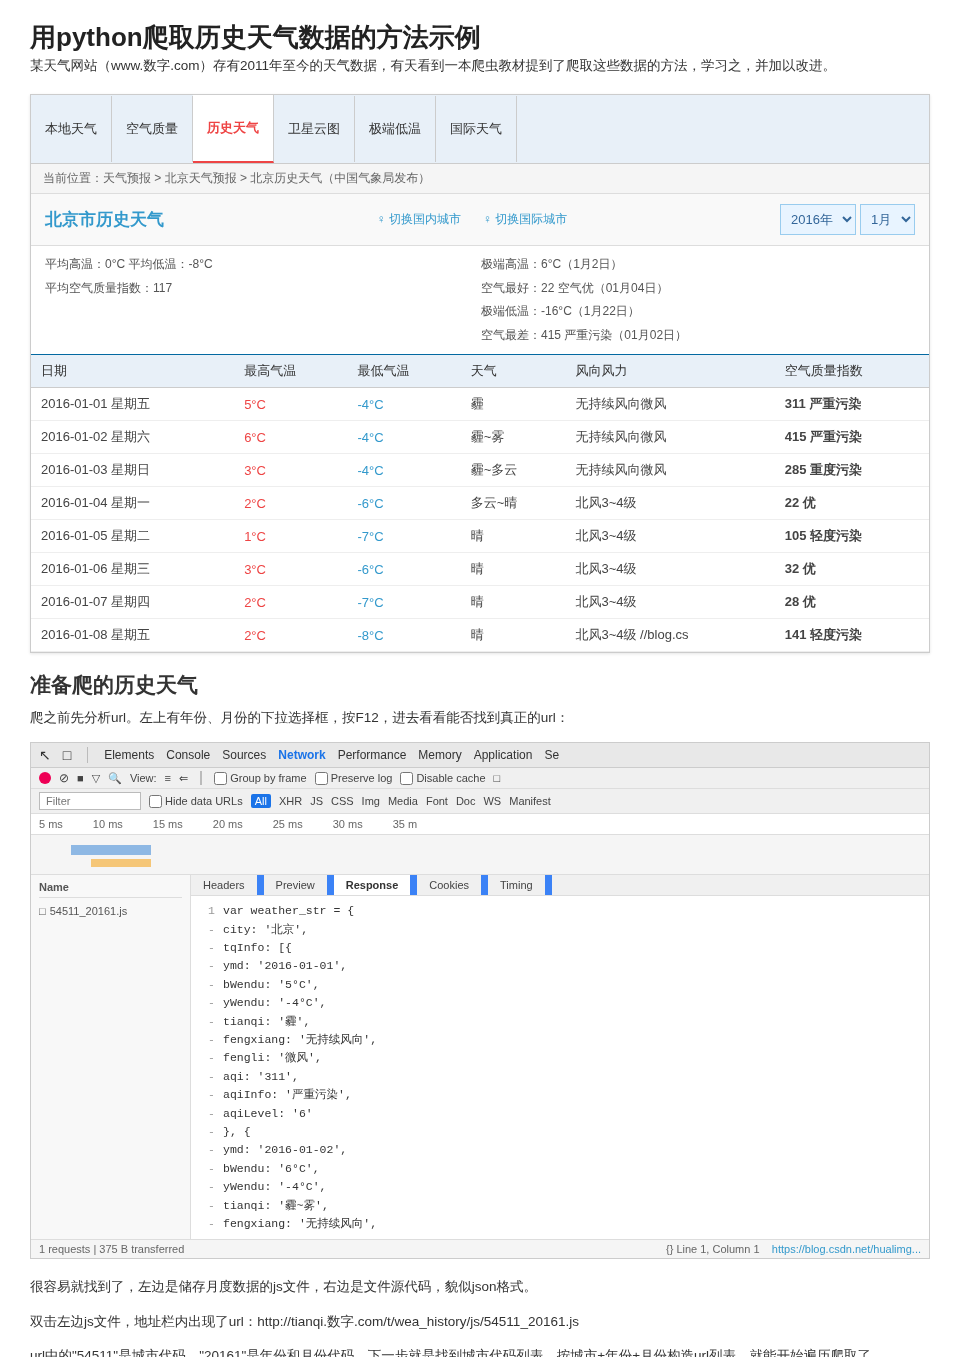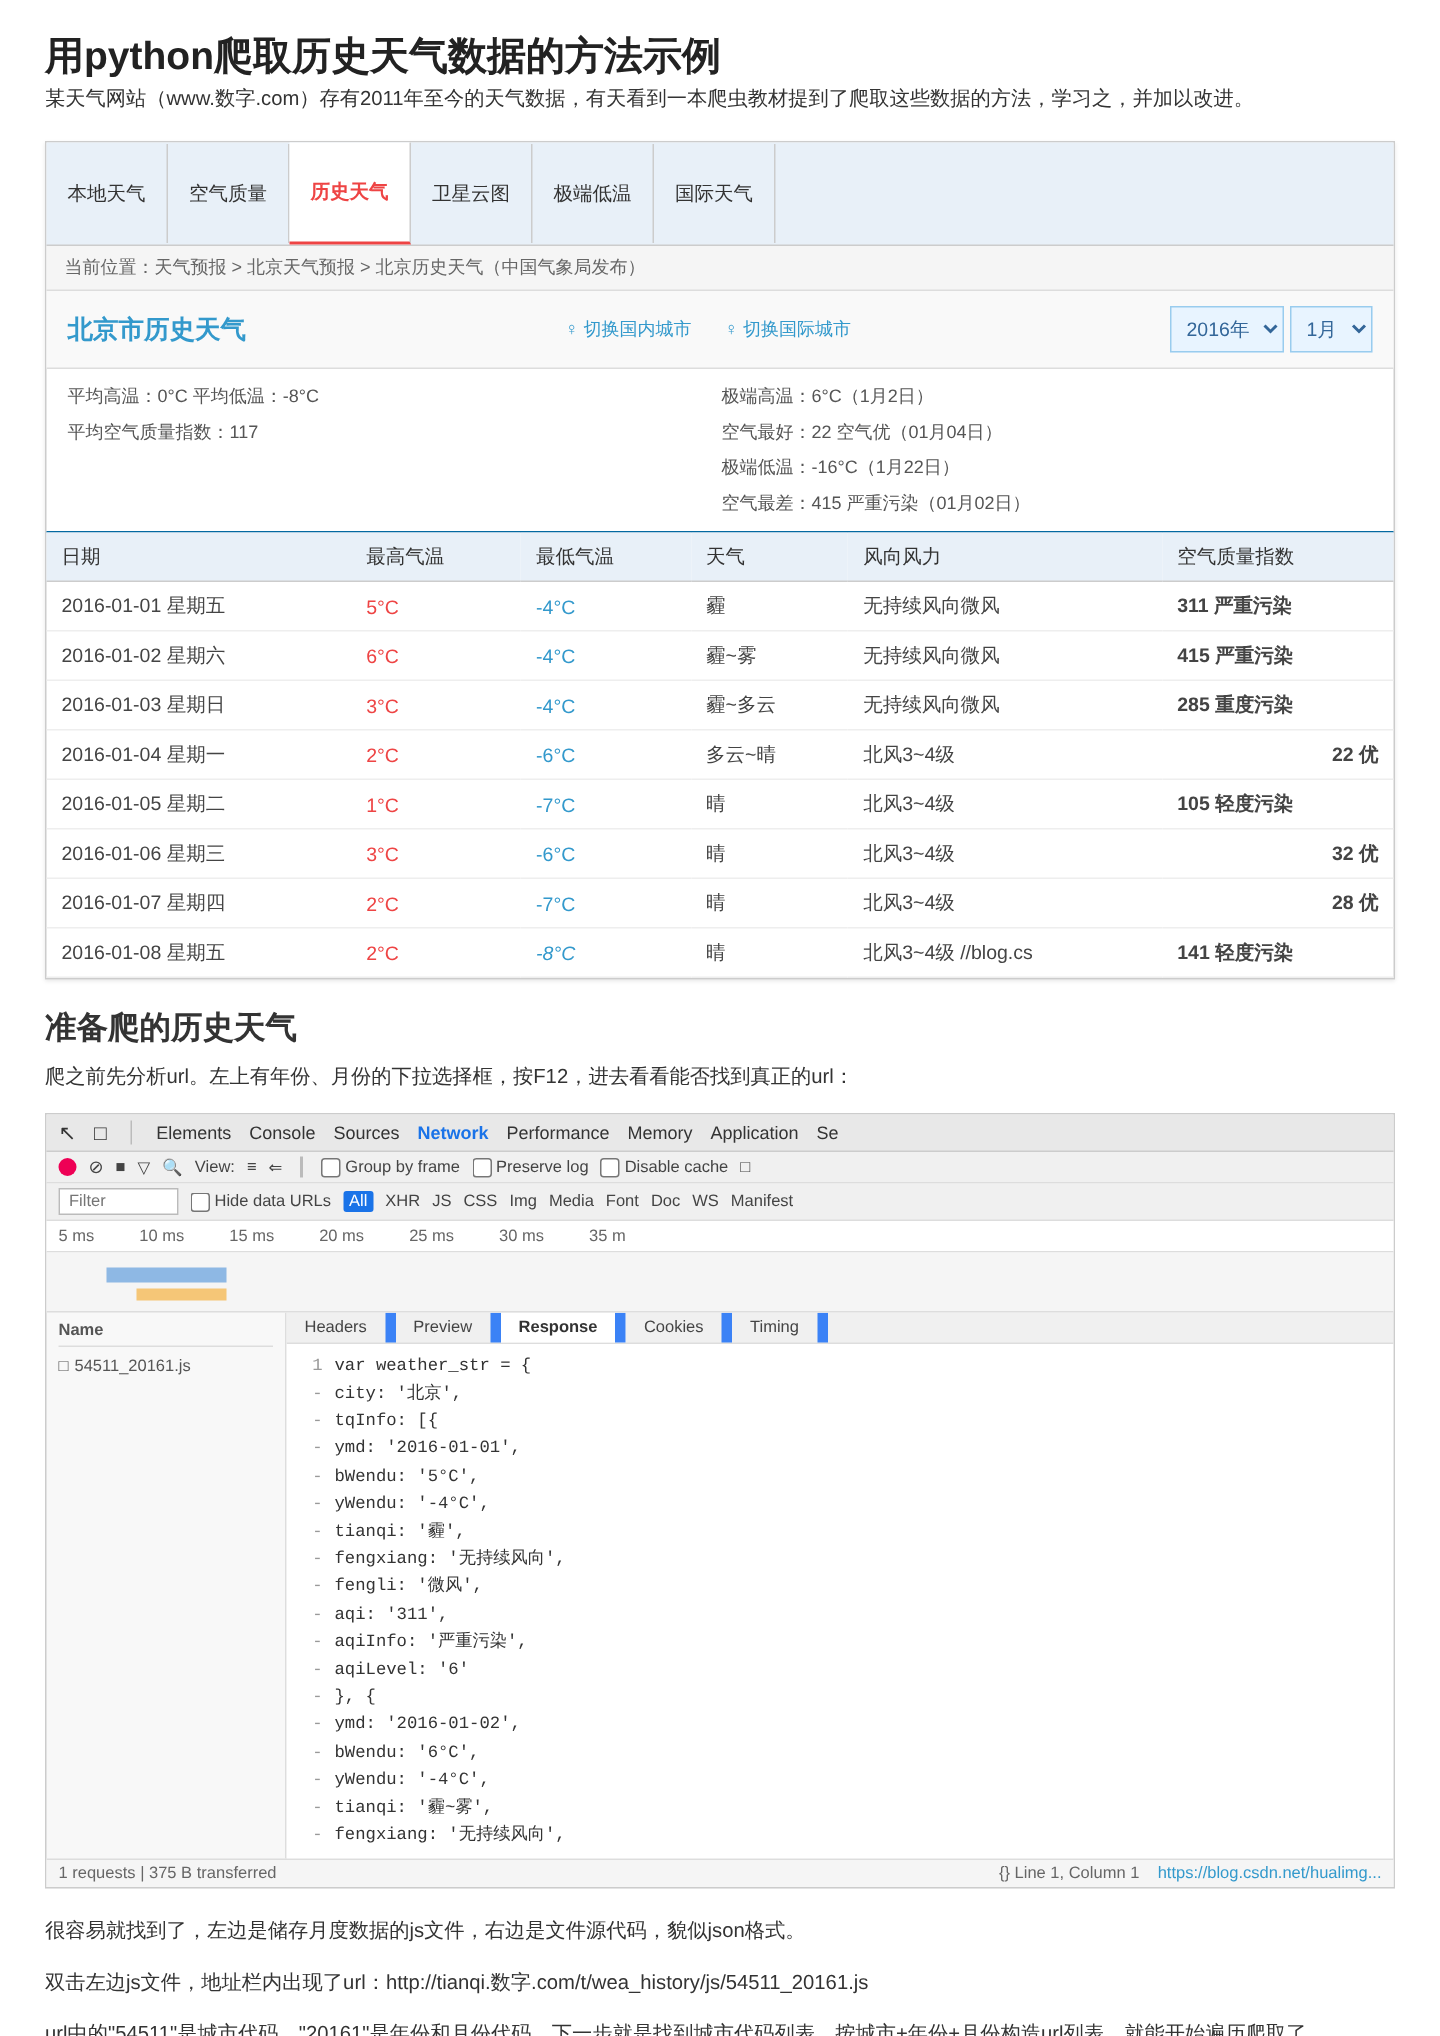--- a/index.html
+++ b/index.html
@@ -114,21 +114,21 @@
       font-weight: normal;
       border-bottom: 1px solid #ccc;
     }
     .weather-table td {
       padding: 7px 10px;
       border-bottom: 1px solid #eee;
       color: #444;
     }
     .aqi-red { color: #cc3333; font-weight: bold; }
     .aqi-orange { color: #e67700; font-weight: bold; }
-    .aqi-green { color: #339933; font-weight: bold; text-align: right; }
+    .aqi-green { color: #339933; font-weight: bold; }
     .aqi-yellow { color: #ccaa00; font-weight: bold; }
 
     
     .section-title {
       font-size: 21px;
       font-weight: bold;
       color: #333;
       margin: 18px 0 8px 0;
     }
     .section-text {
@@ -163,21 +163,21 @@
       border-bottom: 1px solid #ddd;
       padding: 3px 8px;
       gap: 8px;
       font-size: 11px;
       color: #444;
     }
     .filter-input {
       border: 1px solid #bbb;
       padding: 2px 6px;
       font-size: 11px;
-      width: 80px;
+      width: 102px;
       background: #fff;
     }
     .filter-checkbox { display: flex; align-items: center; gap: 3px; }
     .filter-checkbox input { margin: 0; }
     .devtools-timeline {
       background: #fff;
       border-bottom: 1px solid #ddd;
       padding: 4px 8px;
       font-size: 11px;
       color: #666;
@@ -371,21 +371,21 @@
     <td>2016-01-07 星期四</td>
     <td style="color:#e44;">2°C</td>
     <td style="color:#39c;">-7°C</td>
     <td>晴</td>
     <td>北风3~4级</td>
     <td class="aqi-green">28 优</td>
   </tr>
         <tr>
     <td>2016-01-08 星期五</td>
     <td style="color:#e44;">2°C</td>
-    <td style="color:#39c;font-style:italic;">-8°C</td>
+    <td style="color:#39c;">-8°C</td>
     <td>晴</td>
     <td>北风3~4级 //blog.cs</td>
     <td class="aqi-yellow">141 轻度污染</td>
   </tr>
       </tbody>
   </table>
 </div>
 
 <div class="section-title">准备爬的历史天气</div>
 <p class="section-text">爬之前先分析url。左上有年份、月份的下拉选择框，按F12，进去看看能否找到真正的url：</p>

